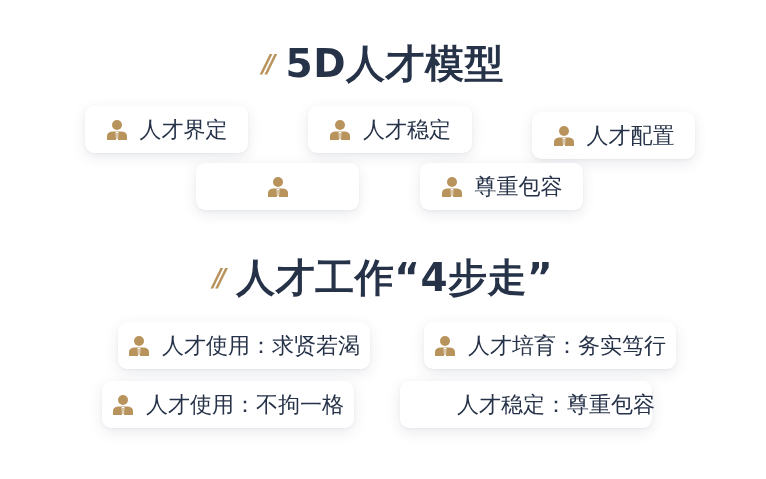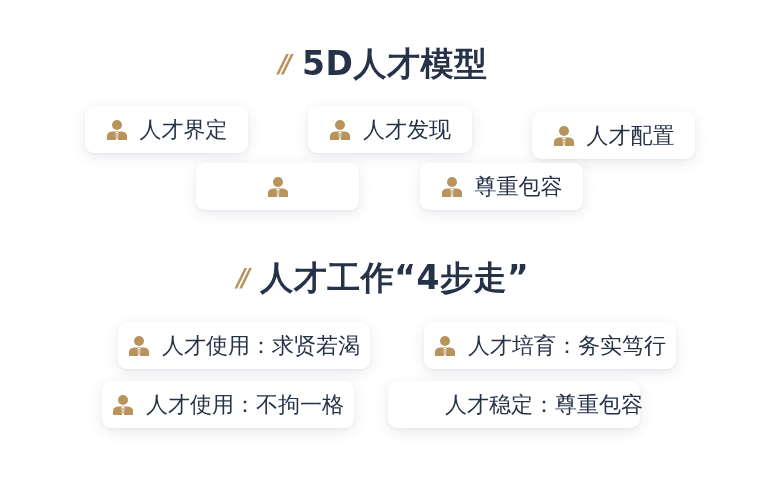--- a/index.html
+++ b/index.html
@@ -1,21 +1,21 @@
 <!DOCTYPE html>
 <html><head>
 <meta charset="utf-8">
 <style>
   html,body{margin:0;padding:0;}
   body{width:766px;height:479px;background:#ffffff;position:relative;overflow:hidden;
     font-family:"DejaVu Sans","Liberation Sans",sans-serif;color:#263248;}
   .title{position:absolute;left:0;width:766px;text-align:center;font-weight:bold;color:#263248;
     display:flex;justify-content:center;align-items:center;}
   .title .slash{color:#b8935c;font-style:italic;font-weight:bold;margin-right:14px;letter-spacing:-4px;font-size:24px;}
-  .title .txt{font-size:33px;letter-spacing:0.5px;}
+  .title .txt{font-size:39px;letter-spacing:0.5px;}
   .card{position:absolute;background:#fff;border-radius:9px;
     box-shadow:0 4px 14px rgba(40,50,80,0.10),0 1px 3px rgba(40,50,80,0.05);
     display:flex;align-items:center;justify-content:center;height:47px;box-sizing:border-box;}
   .card .label{font-size:22px;color:#263248;margin-left:12px;white-space:nowrap;}
   .icon{width:22px;height:22px;display:inline-block;}
 </style>
 </head>
 <body>
 
 <svg width="0" height="0" style="position:absolute">
@@ -37,21 +37,21 @@
 <div class="card" style="left:85px;top:106px;width:163px;">
   <svg class="icon">
       <use href="#person"></use>
     </svg>
   <span class="label">人才界定</span>
 </div>
 <div class="card" style="left:308px;top:106px;width:164px;">
   <svg class="icon">
       <use href="#person"></use>
     </svg>
-  <span class="label">人才发现</span>
+  <span class="label">人才稳定</span>
 </div>
 <div class="card" style="left:532px;top:112px;width:163px;align-items:center;">
   <svg class="icon">
       <use href="#person"></use>
     </svg>
   <span class="label">人才配置</span>
 </div>
 <div class="card" style="left:196px;top:163px;width:163px;">
   <svg class="icon">
       <use href="#person"></use>
@@ -80,18 +80,18 @@
       <use href="#person"></use>
     </svg>
   <span class="label">人才培育：务实笃行</span>
 </div>
 <div class="card" style="left:102px;top:381px;width:252px;">
   <svg class="icon">
       <use href="#person"></use>
     </svg>
   <span class="label">人才使用：不拘一格</span>
 </div>
-<div class="card" style="left:388px;top:381px;width:252px;gap:48px;">
+<div class="card" style="left:400px;top:381px;width:252px;gap:48px;">
   <svg class="icon">
       <use href="#person"></use>
     </svg>
   <span class="label">人才稳定：尊重包容</span>
 </div>
 
 </body></html>

